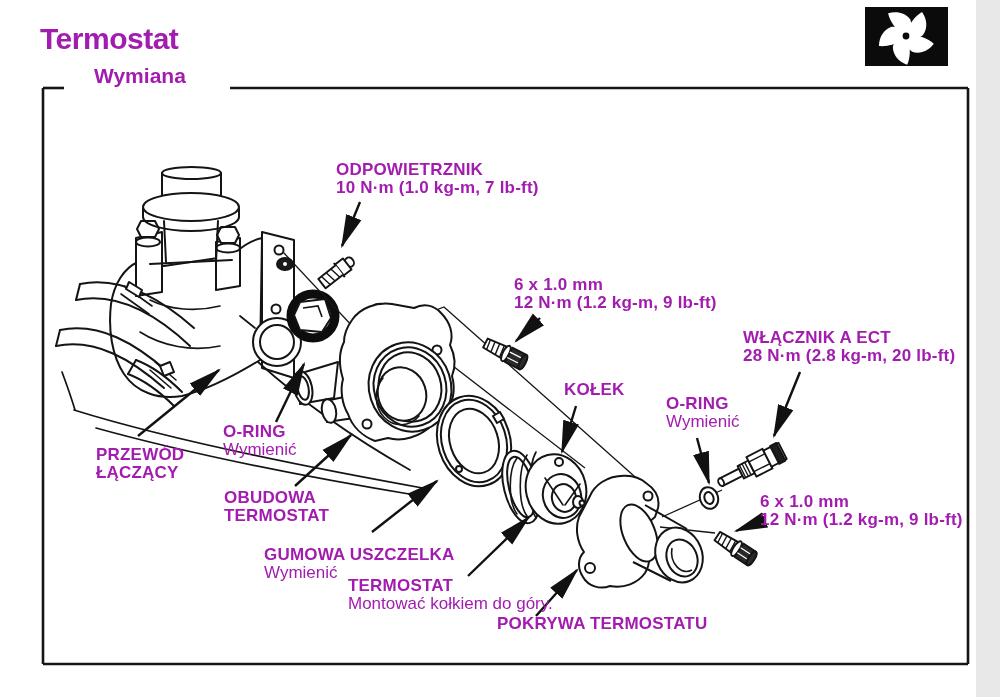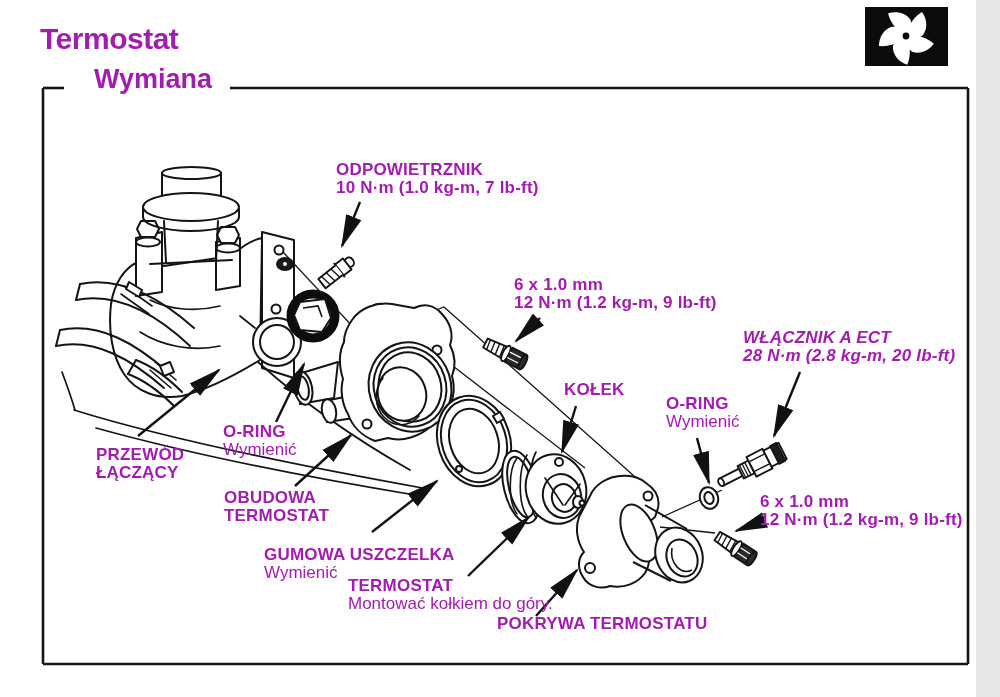--- a/index.html
+++ b/index.html
@@ -3,21 +3,21 @@
 <meta charset="utf-8">
 <style>
   html,body{margin:0;padding:0;background:#e8e8e8;}
   #page{position:relative;width:976px;height:697px;background:#ffffff;overflow:hidden;
         font-family:"Liberation Sans", sans-serif;color:#a21caf;}
   svg{position:absolute;left:0;top:0;}
   .lbl{position:absolute;white-space:nowrap;line-height:18px;font-size:17px;}
   .lbl .b{font-weight:bold;letter-spacing:.2px;}
   .lbl .r{font-weight:normal;}
   #title{position:absolute;left:40px;top:22px;font-size:30px;font-weight:bold;letter-spacing:-.5px;}
-  #subtitle{position:absolute;left:94px;top:64px;font-size:27px;font-weight:bold;}
+  #subtitle{position:absolute;left:94px;top:64px;font-size:21px;font-weight:bold;}
   #note{position:absolute;left:62px;top:126px;font-size:15.5px;}
 </style>
 </head>
 <body>
 
 <div id="page">
 
   <div id="title">Termostat</div>
   <div id="subtitle">Wymiana</div>
 
@@ -256,21 +256,21 @@
   <div class="lbl" style="left:336px;top:161px;">
     <div class="b">ODPOWIETRZNIK</div>
     <div class="b">10 N·m (1.0 kg-m, 7 lb-ft)</div>
   </div>
 
   <div class="lbl" style="left:514px;top:276px;">
     <div class="b">6 x 1.0 mm</div>
     <div class="b">12 N·m (1.2 kg-m, 9 lb-ft)</div>
   </div>
 
-  <div class="lbl" style="left:743px;top:329px;font-style:italic;">
+  <div class="lbl" style="left:743px;top:329px;">
     <div class="b">WŁĄCZNIK A ECT</div>
     <div class="b">28 N·m (2.8 kg-m, 20 lb-ft)</div>
   </div>
 
   <div class="lbl" style="left:564px;top:381px;">
     <div class="b">KOŁEK</div>
   </div>
 
   <div class="lbl" style="left:666px;top:395px;">
     <div class="b">O-RING</div>

